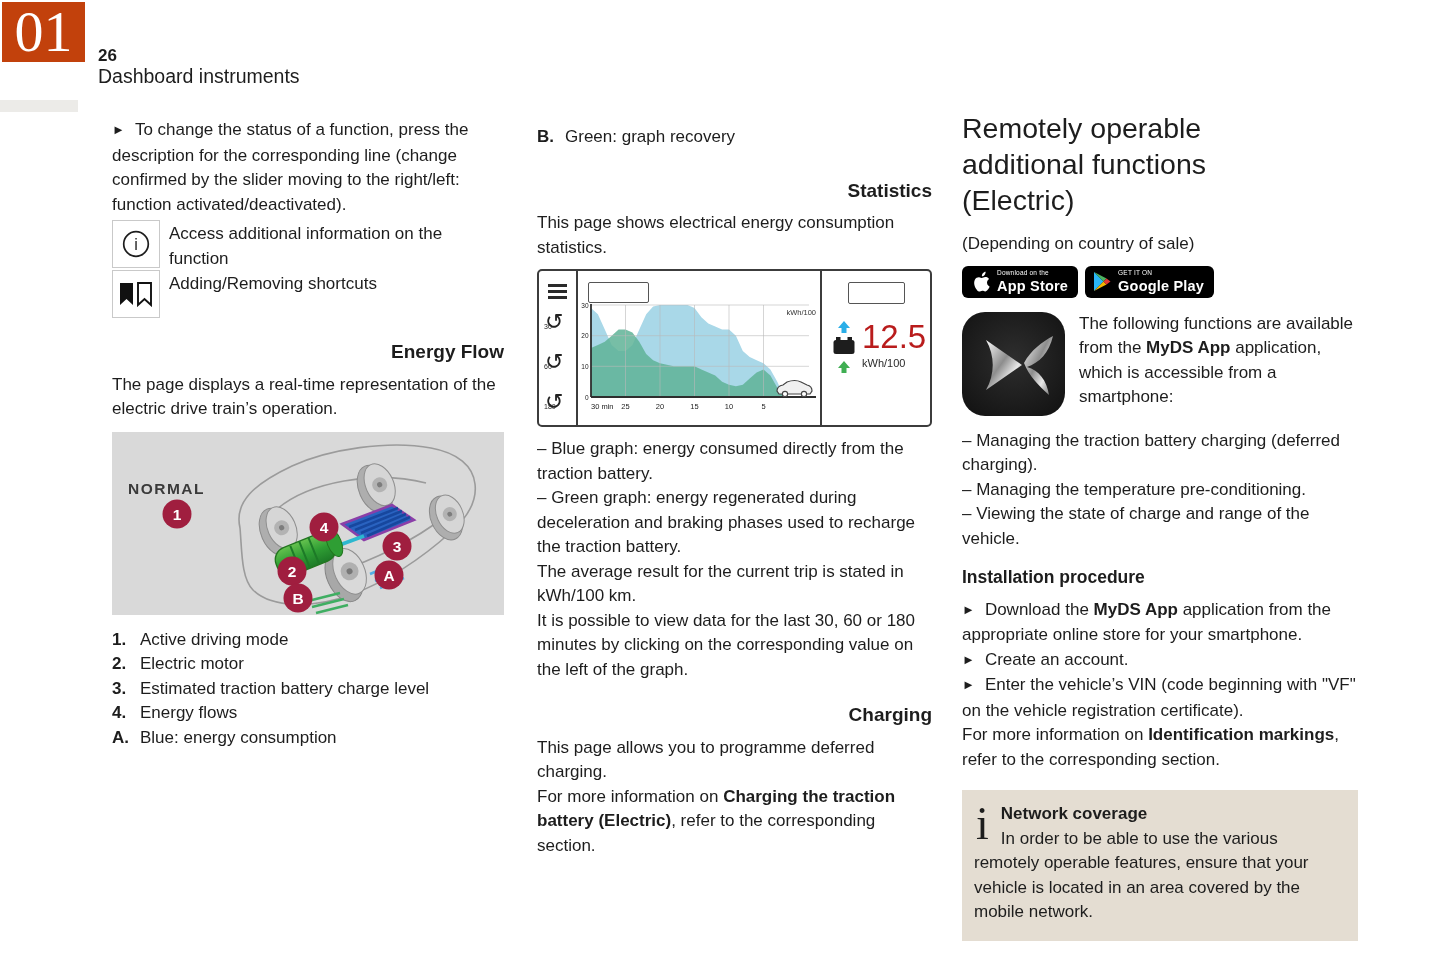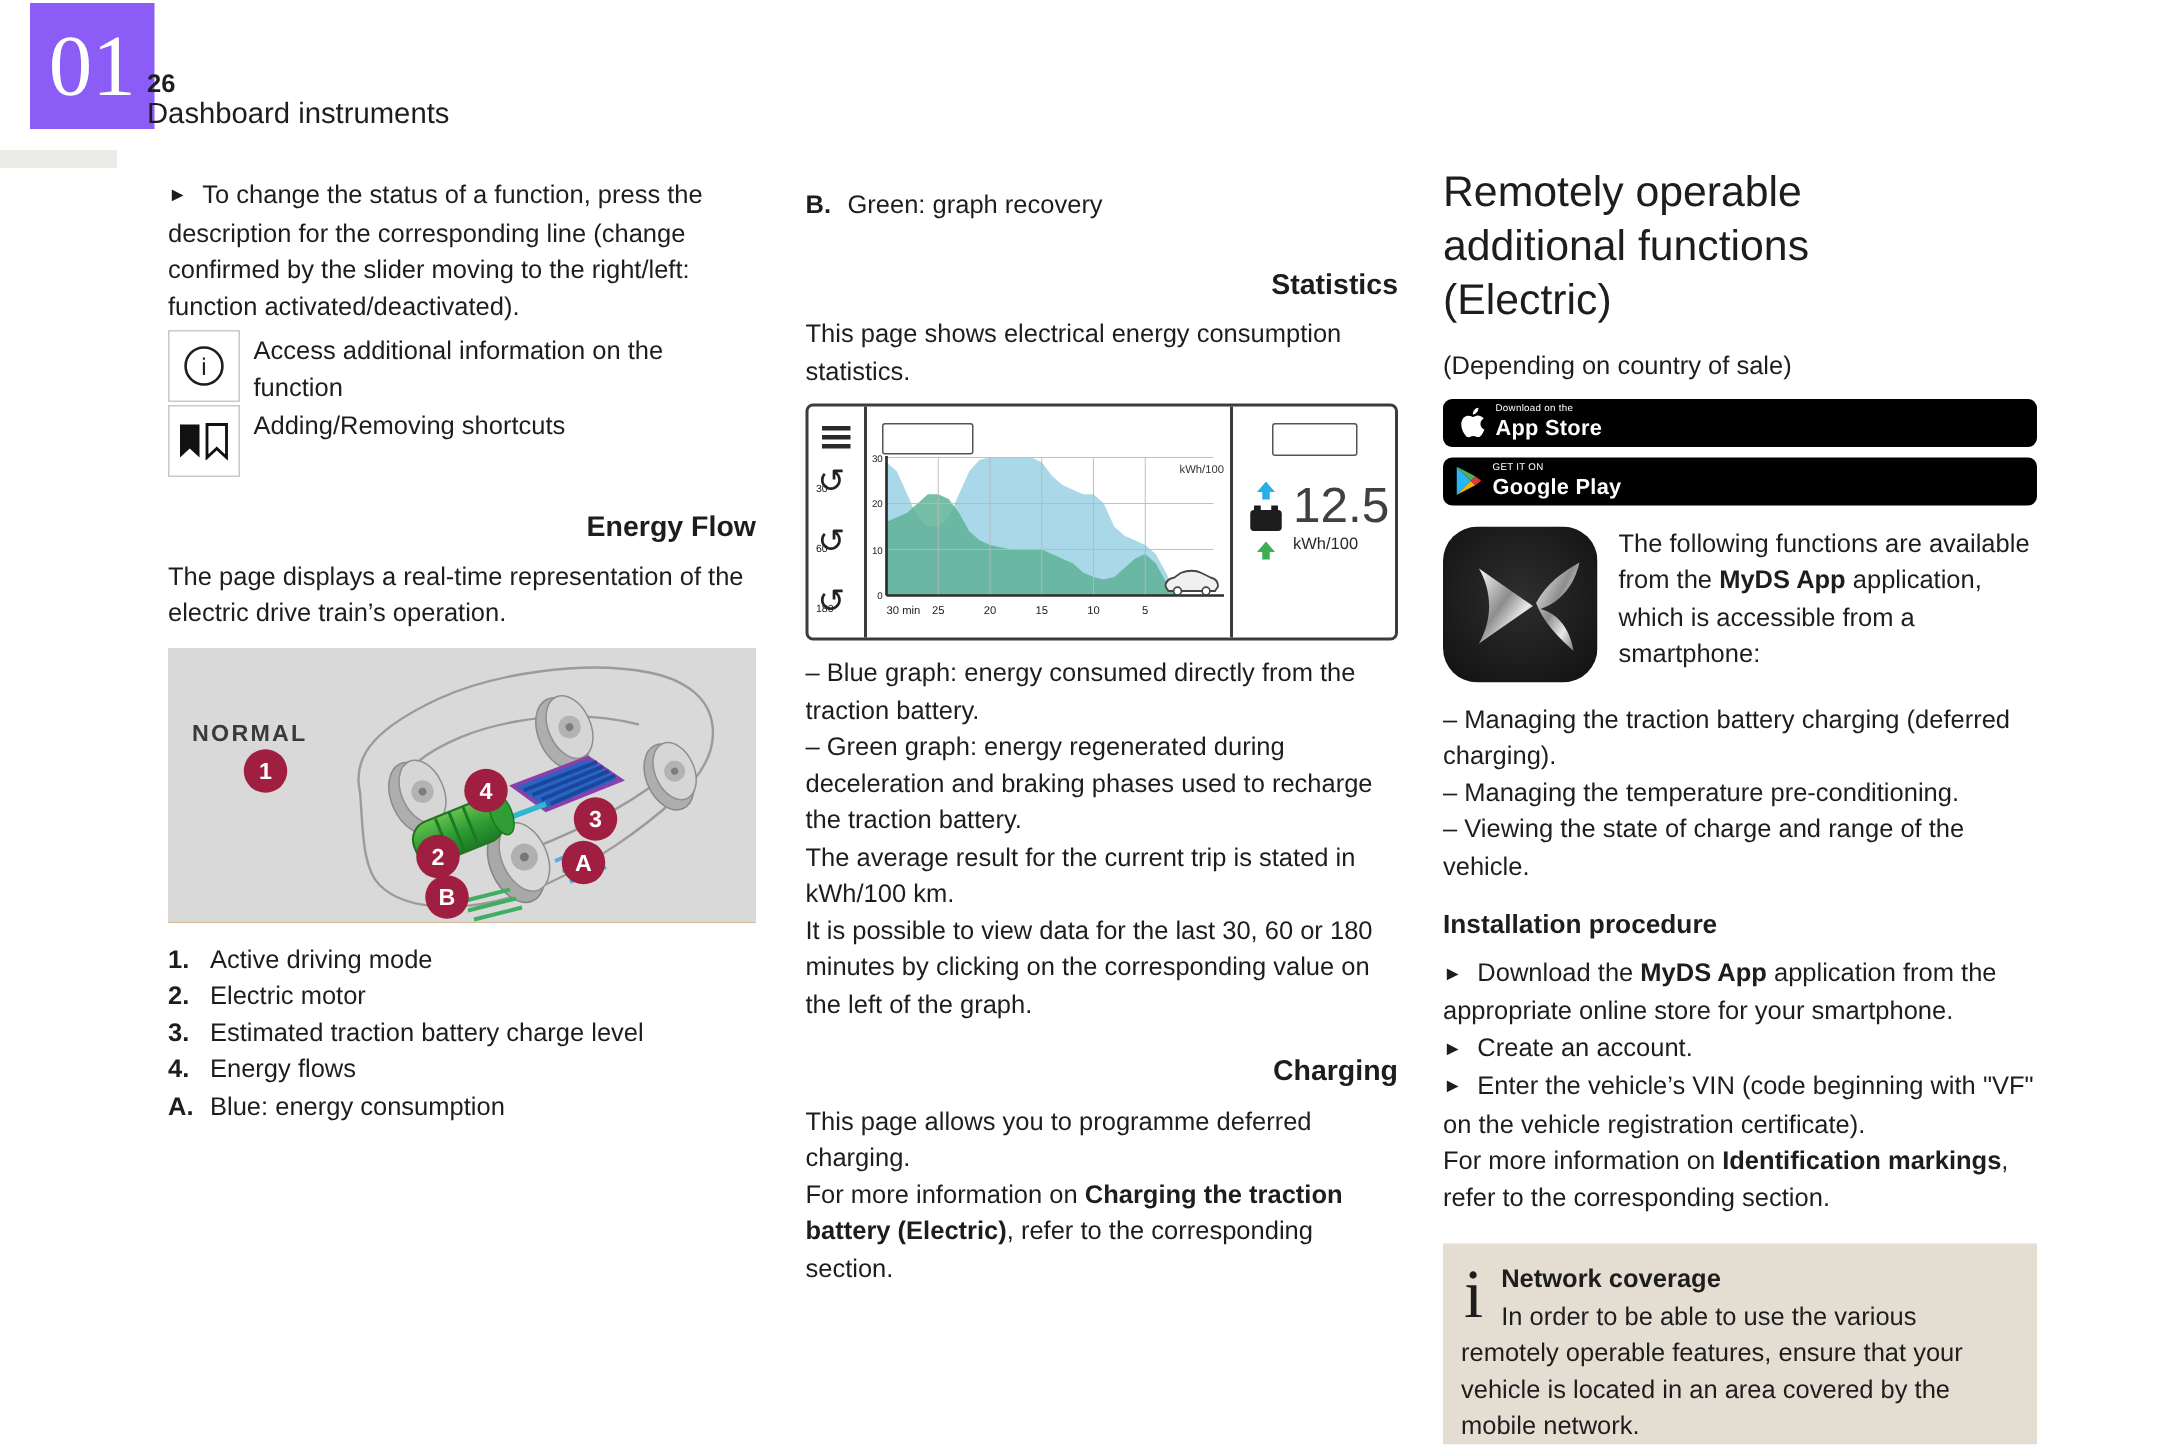--- a/index.html
+++ b/index.html
@@ -1,19 +1,19 @@
 <!DOCTYPE html>
 <html><head>
 <meta charset="utf-8">
 <style>
   html,body{margin:0;padding:0;background:#ffffff;}
   #page{position:relative;width:1445px;height:963px;background:#fff;overflow:hidden;
         font-family:"Liberation Sans","DejaVu Sans",sans-serif;color:#1d1d1d;}
   
-  .chapter-square{position:absolute;left:20px;top:2px;width:83px;height:84px;background:#8b5cf6;
+  .chapter-square{position:absolute;left:2px;top:2px;width:83px;height:60px;background:#c2410c;
                   display:flex;align-items:center;justify-content:center;}
   .chapter-square span{font-family:"Liberation Serif","DejaVu Serif",serif;color:#fff;font-size:58px;line-height:1;}
   .chapter-ghost{position:absolute;left:0;top:100px;width:78px;height:12px;background:#ecebe8;}
   .page-number{position:absolute;left:98px;top:46px;font-size:17px;font-weight:bold;}
   .section-title{position:absolute;left:98px;top:65px;font-size:19.5px;}
   
   .col{position:absolute;top:118px;font-size:17px;line-height:24.5px;}
   #col-left{left:112px;width:392px;}
   #col-mid{left:537px;width:395px;}
   #col-right{left:962px;top:110px;width:396px;}
@@ -42,24 +42,24 @@
   .cb-left{position:absolute;left:0;top:0;bottom:0;width:37px;border-right:2px solid #3c3c3c;}
   .cb-right{position:absolute;right:0;top:0;bottom:0;width:108px;border-left:2px solid #3c3c3c;}
   .burger{position:absolute;left:9px;top:13px;}
   .burger div{width:19px;height:2.6px;background:#2a2a2a;margin-bottom:3.4px;}
   .hist{position:absolute;left:6px;width:26px;height:26px;}
   .hist-arrow{font-family:"DejaVu Sans",sans-serif;font-size:22px;line-height:22px;color:#222;}
   .hist-num{position:absolute;left:-1px;bottom:-2px;font-size:7px;color:#222;}
   .mini-rect{position:absolute;border:1.6px solid #555;border-radius:2px;background:#fff;}
   .plot{position:absolute;left:40px;top:30px;width:244px;height:118px;}
   .avg-wrap{position:absolute;left:10px;top:50px;display:flex;align-items:center;gap:6px;}
-  .avg-num{font-size:33px;line-height:32px;color:#404040;}
+  .avg-num{font-size:33px;line-height:32px;color:#b91c1c;}
   .avg-unit{font-size:11px;color:#2a2a2a;margin-top:-2px;}
   
-  .badges{display:flex;gap:7px;margin:9px 0 0 0;flex-direction:column;}
+  .badges{display:flex;gap:7px;margin:9px 0 0 0;}
   .badge{display:inline-flex;align-items:center;background:#000;color:#fff;border-radius:6px;
          height:32px;padding:0 10px 0 9px;gap:7px;}
   .badge .bt{display:flex;flex-direction:column;justify-content:center;line-height:1;}
   .badge .bt .s1{font-size:6.5px;letter-spacing:.2px;margin-bottom:2px;}
   .badge .bt .s2{font-size:14.5px;font-weight:bold;letter-spacing:.2px;}
   
   .app-row{display:flex;gap:14px;margin:14px 0 0 0;}
   .ds-icon{flex:0 0 103px;}
   
   .note-box{margin-top:18px;background:#e4ddd2;padding:12px 14px 16px 12px;width:396px;box-sizing:border-box;}

